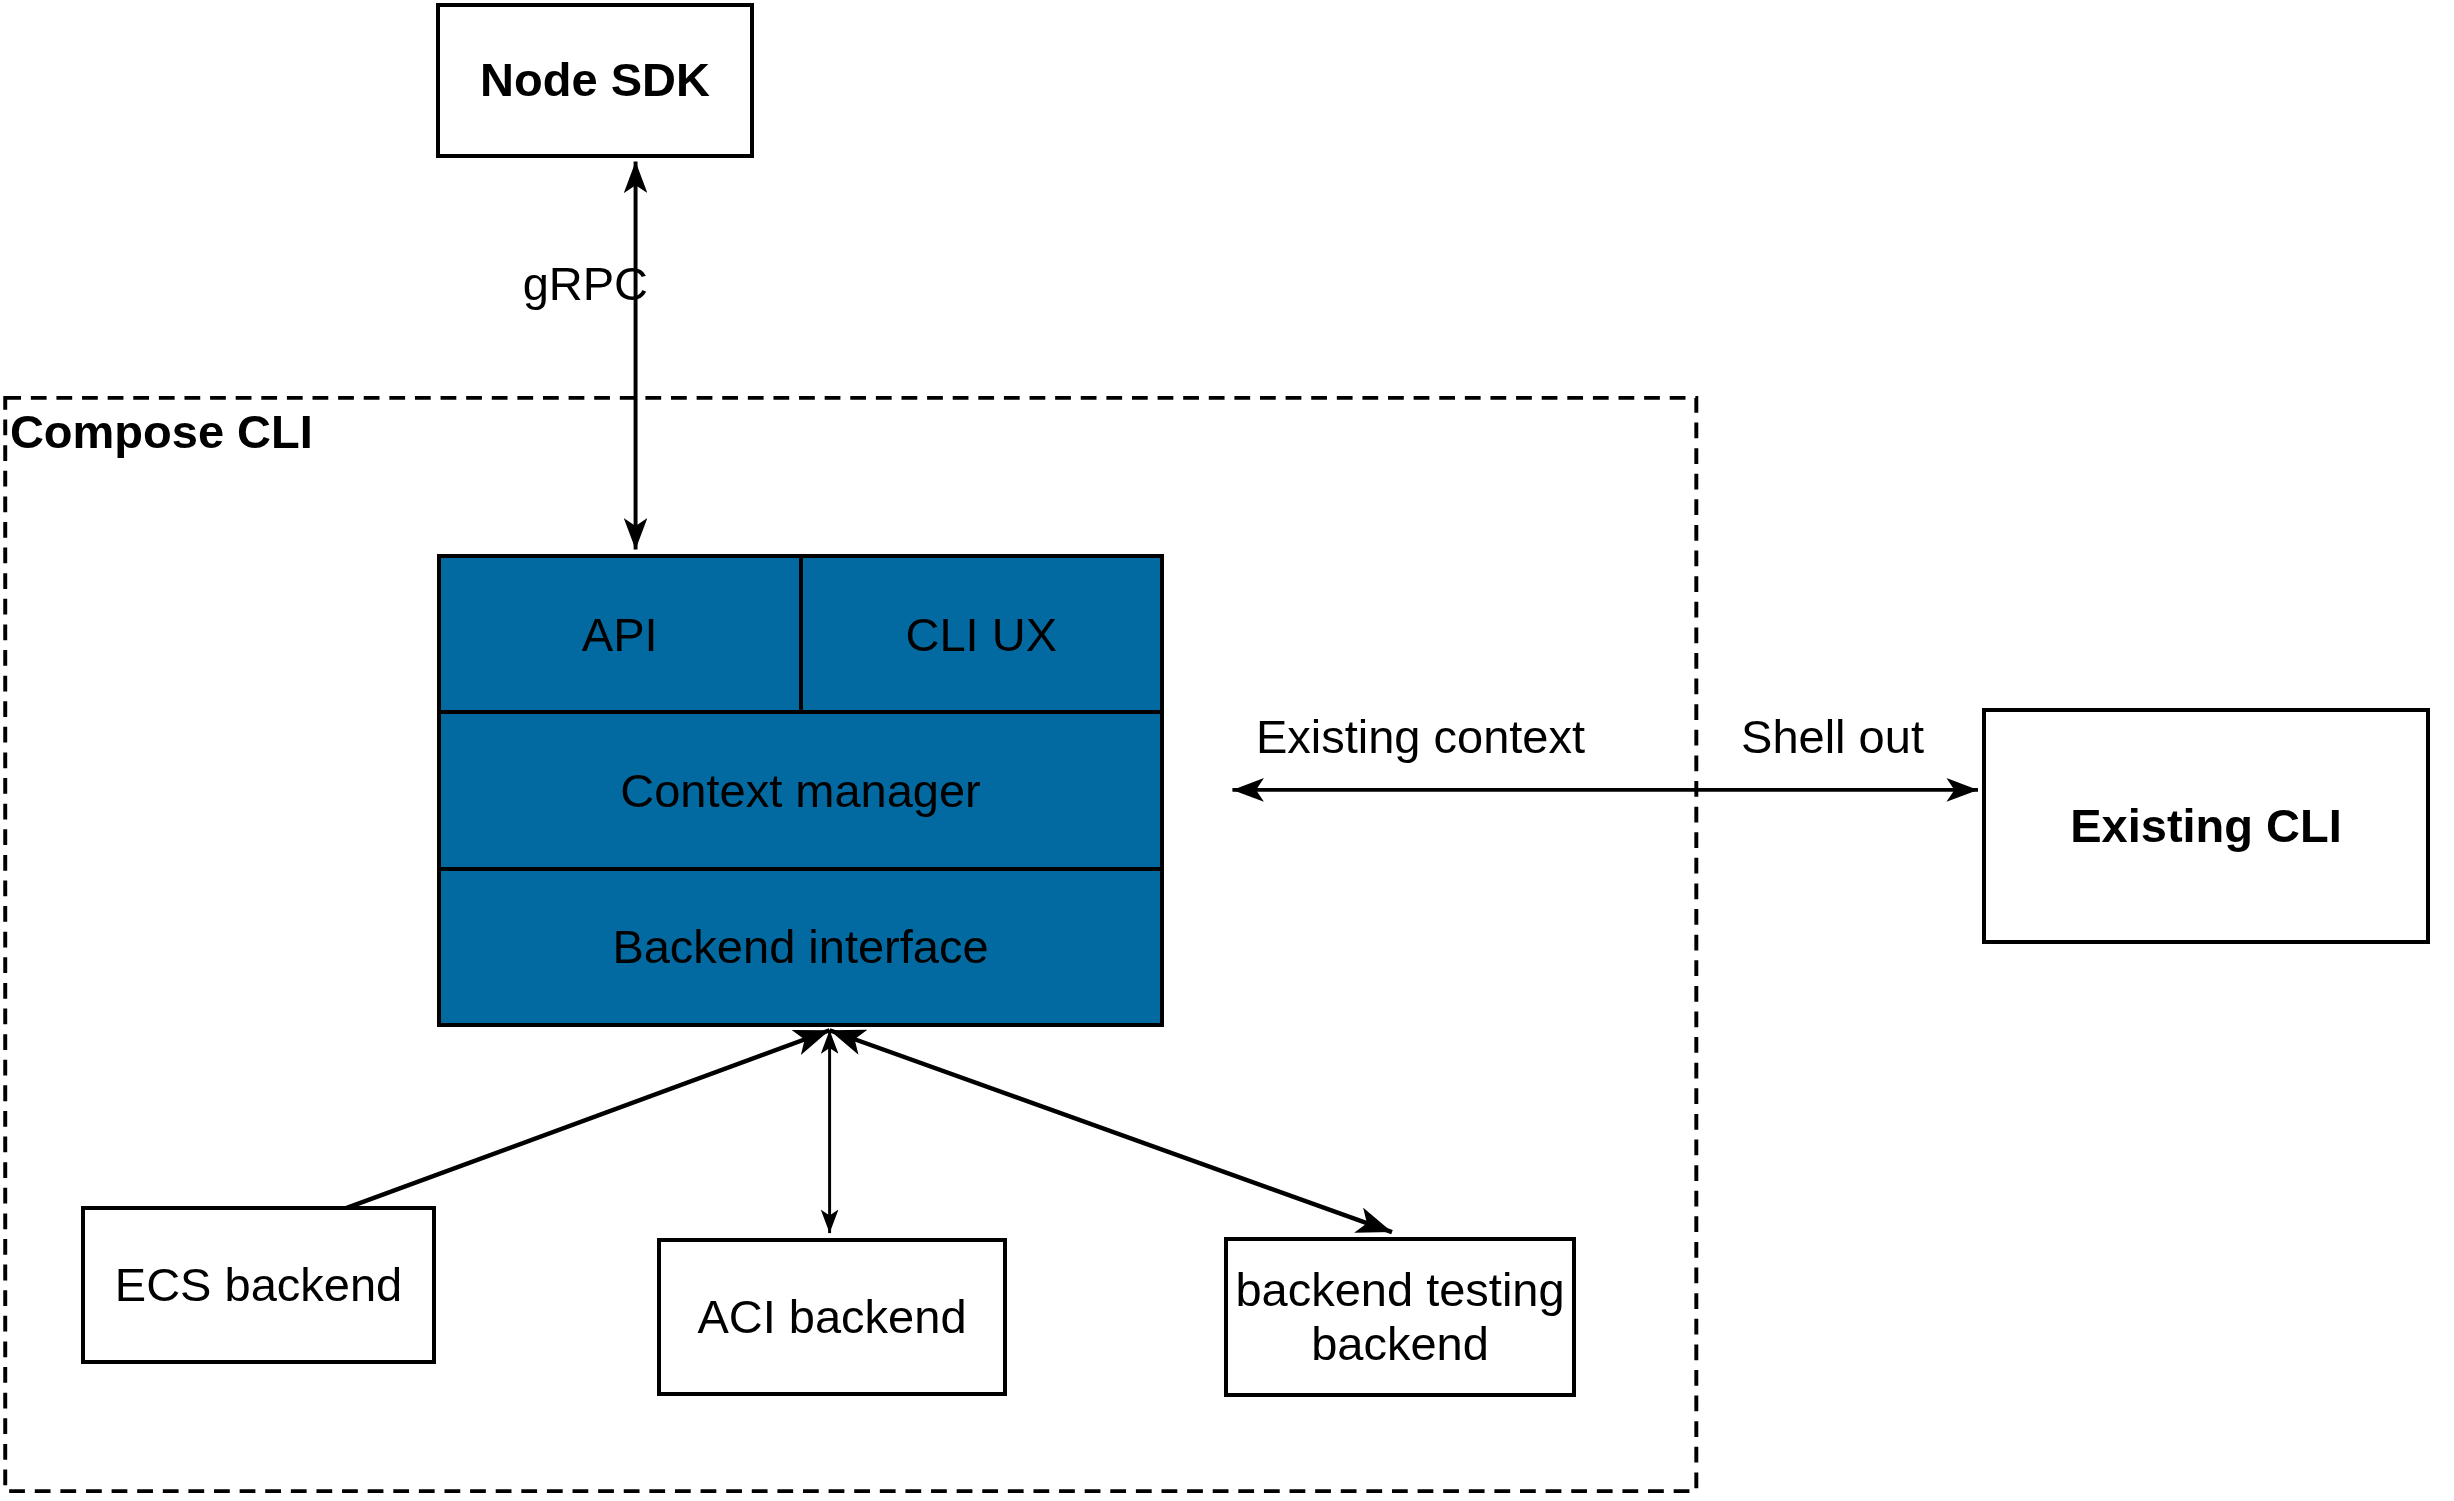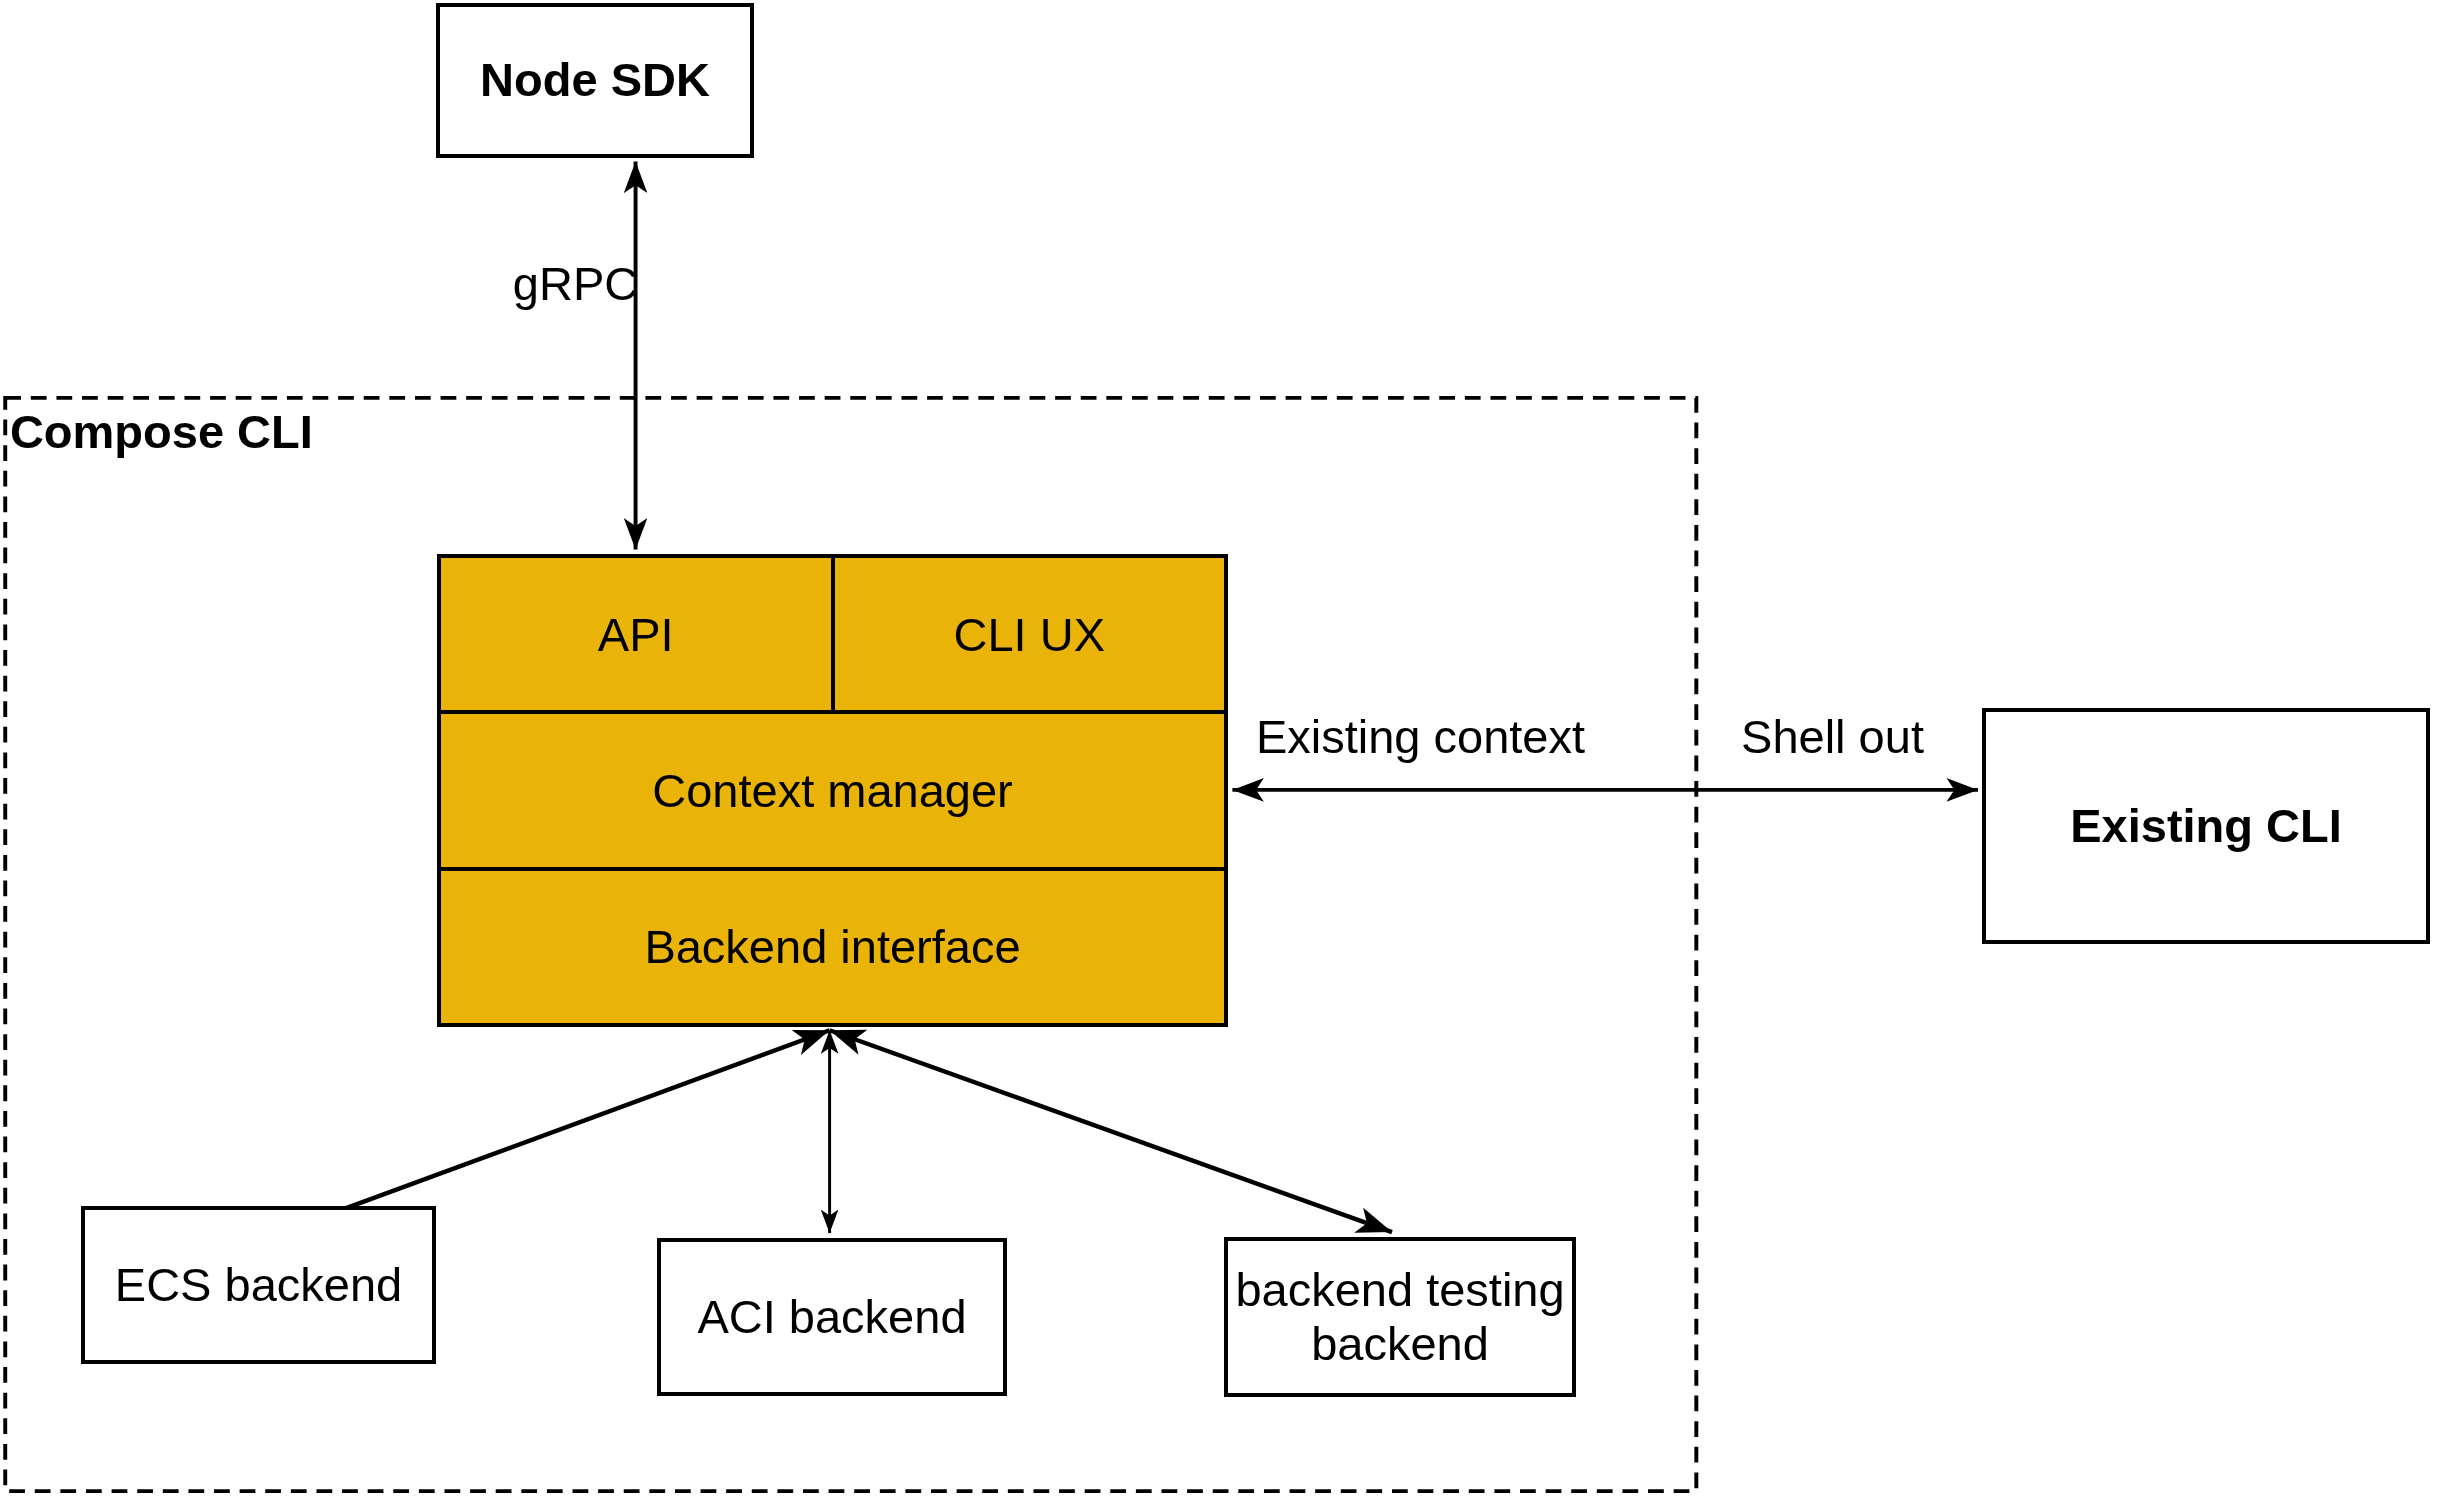--- a/index.html
+++ b/index.html
@@ -38,24 +38,24 @@
     z-index: 2;
   }
   .node.bold { font-weight: bold; }
 
   
   .node-sdk { left: 436px; top: 3px; width: 318px; height: 155px; }
 
   
   .central {
     position: absolute;
-    left: 437px; top: 554px; width: 791px; height: 473px;
+    left: 437px; top: 554px; width: 727px; height: 473px;
     box-sizing: border-box;
     border: 4.9px solid #000000;
-    background: #eab308;
+    background: #0369a1;
     display: flex;
     flex-direction: column;
     z-index: 2;
   }
   .central .row {
     flex: 1 1 0;
     display: flex;
     align-items: center;
     justify-content: center;
     font-size: 47px;
@@ -82,21 +82,21 @@
 
   
   .float-label {
     position: absolute;
     font-size: 47px;
     line-height: 51px;
     z-index: 2;
     white-space: nowrap;
   }
   .compose-cli-label { left: 9.9px; top: 406px; font-weight: bold; }
-  .grpc-label { left: 477px; top: 258px; width: 197px; text-align: center; }
+  .grpc-label { left: 451px; top: 258px; width: 197px; text-align: right; }
   .existing-context-label { left: 1243px; top: 711px; width: 355px; text-align: center; }
   .shell-out-label { left: 1734px; top: 711px; width: 197px; text-align: center; }
 </style>
 </head>
 <body>
 
 <div class="canvas">
 
   <svg class="edge-layer" viewBox="0 0 2492 1524" xmlns="http://www.w3.org/2000/svg">
     <defs>

